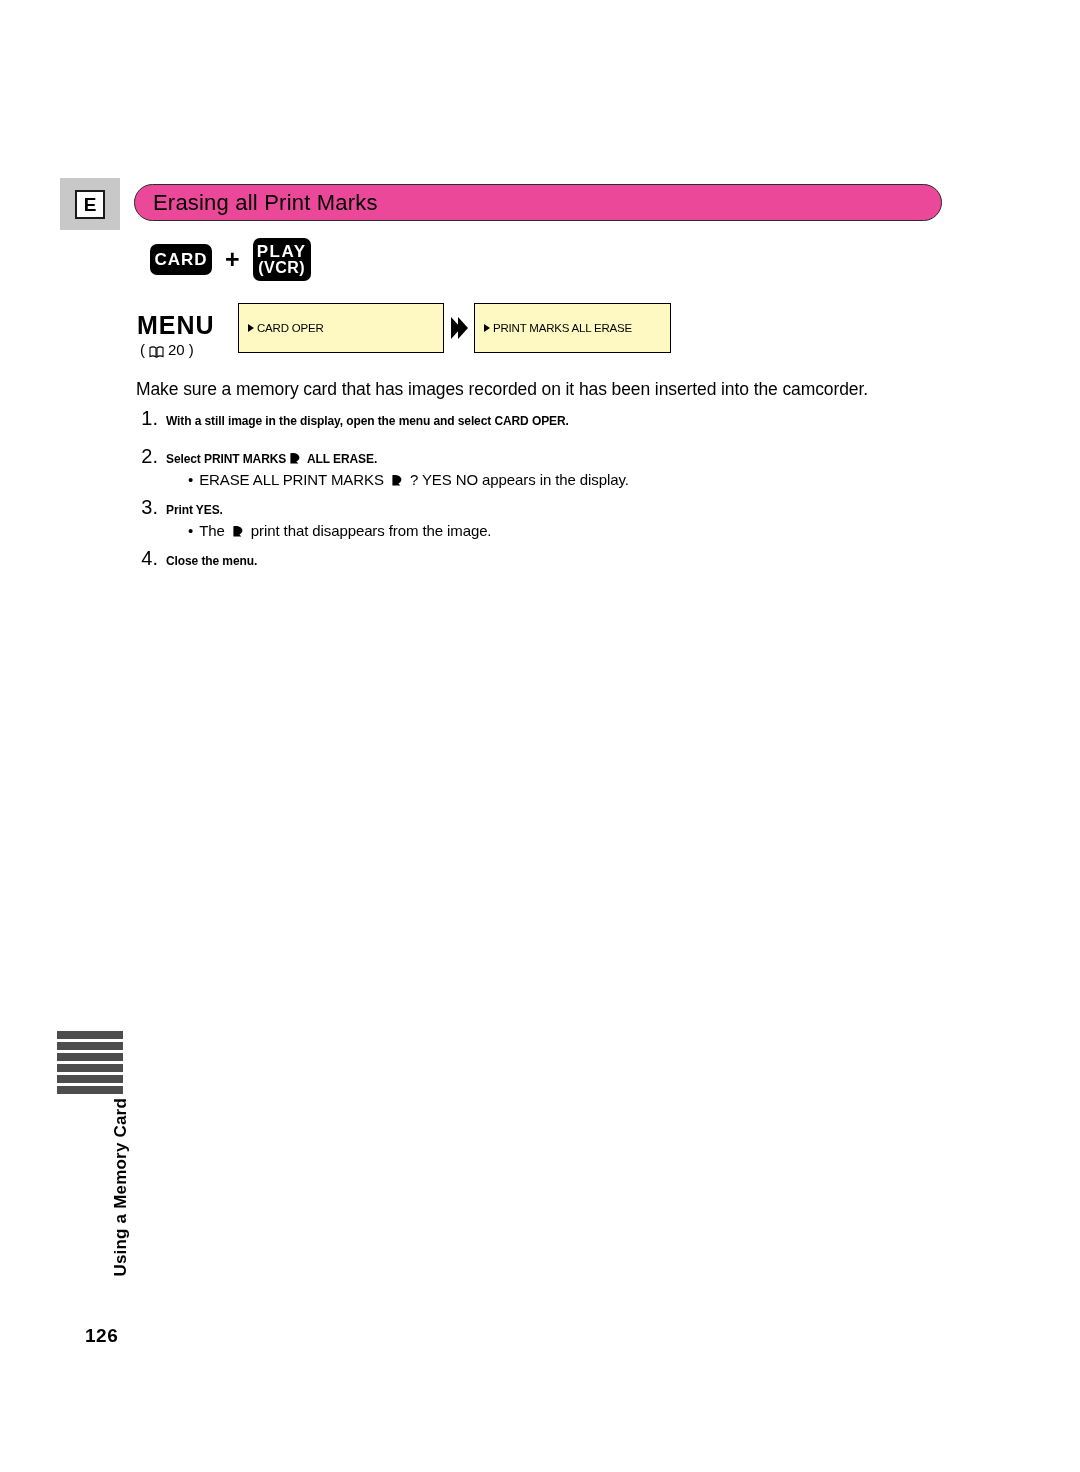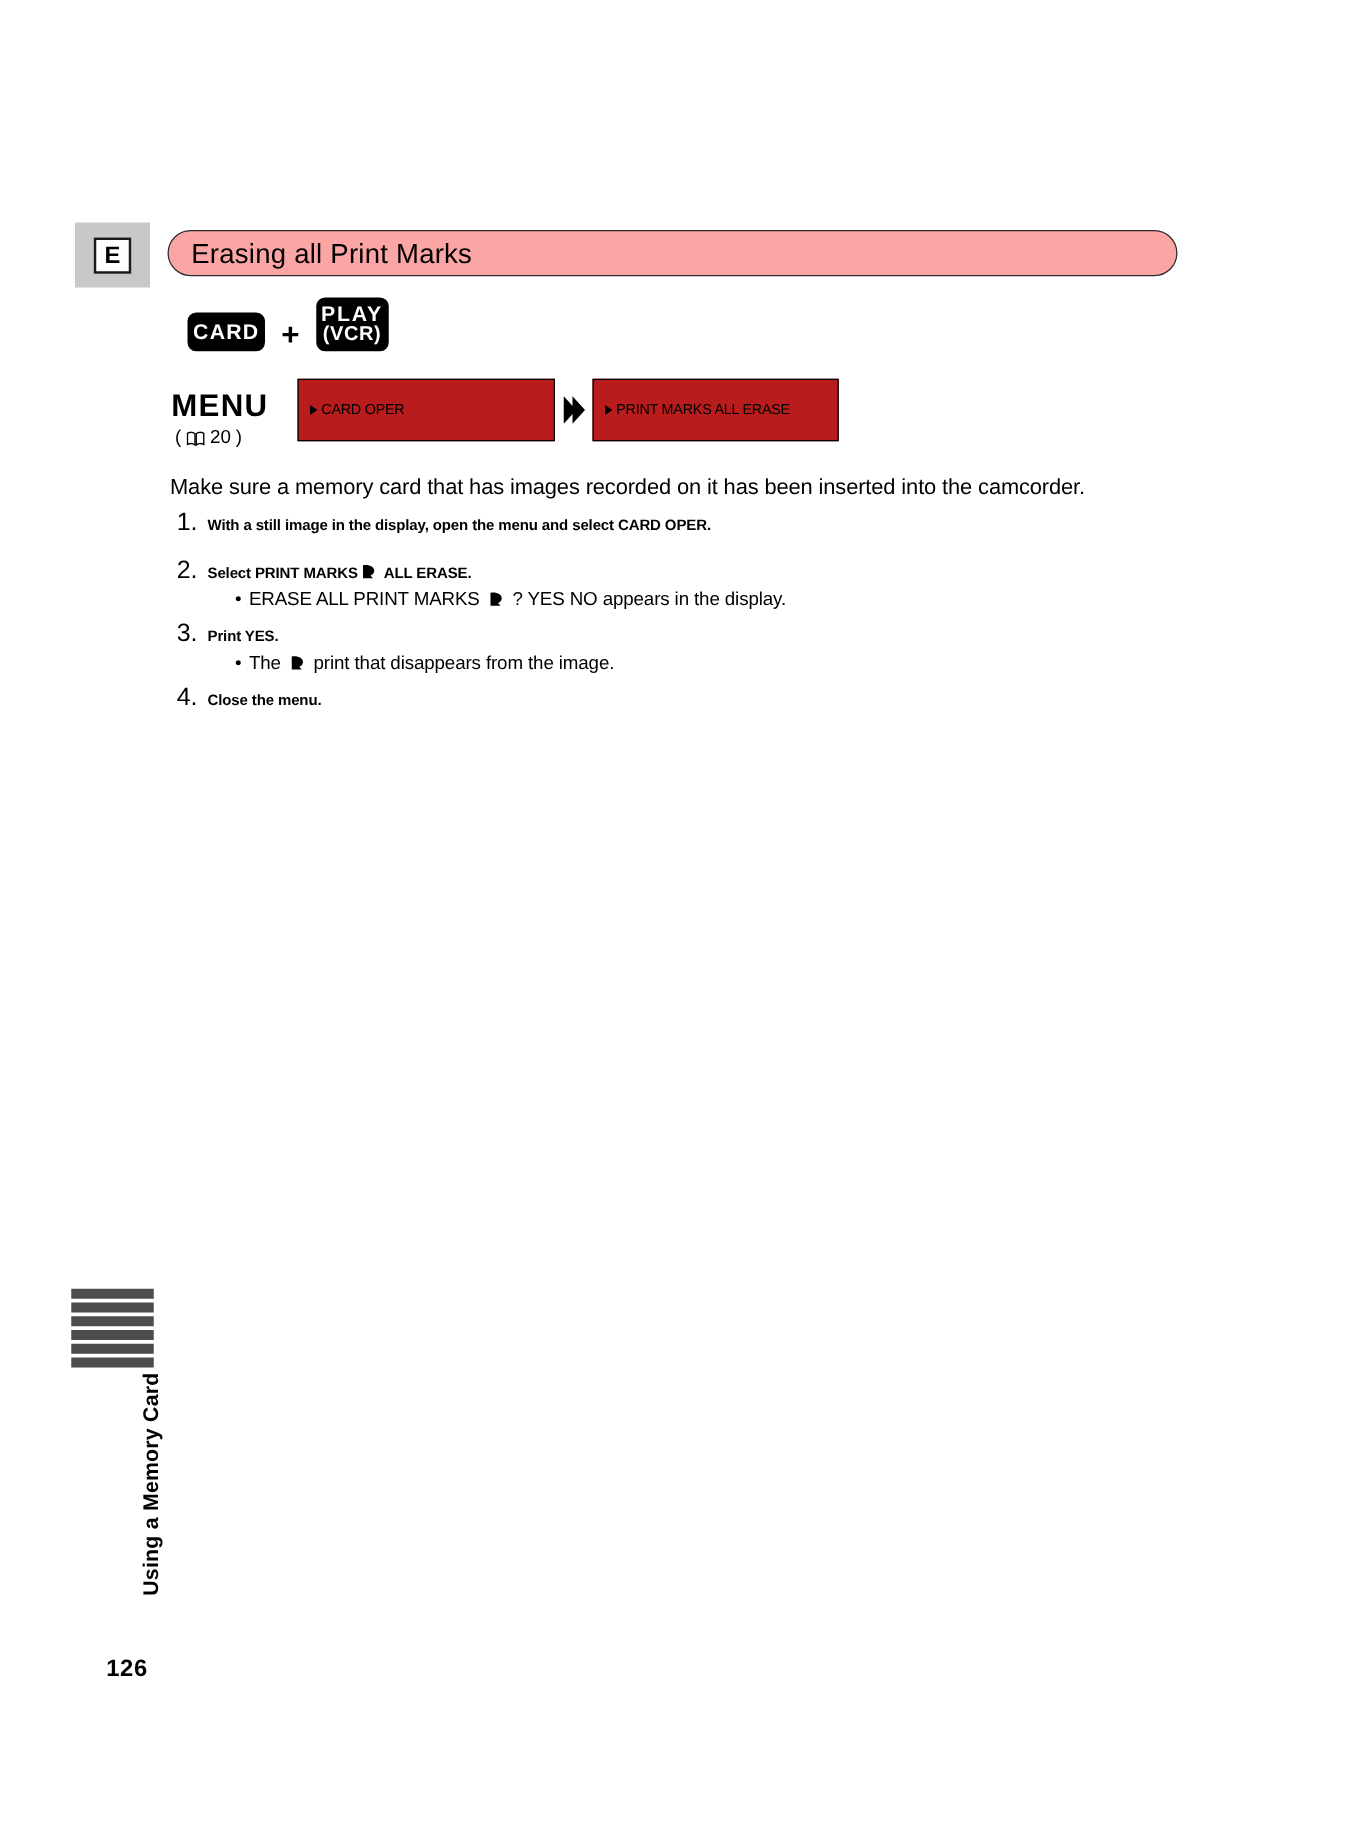--- a/index.html
+++ b/index.html
@@ -42,41 +42,41 @@
     line-height: 1;
   }
 
   
   .title-bar {
     position: absolute;
     left: 134px;
     top: 184px;
     width: 808px;
     height: 37px;
-    background: #fca5a5;
+    background: #ec4899;
     border: 1.5px solid #2b2b2b;
     border-radius: 19px;
     box-sizing: border-box;
     display: flex;
     align-items: center;
   }
   .title-text {
     font-size: 22px;
     padding-left: 18px;
     letter-spacing: 0.2px;
     color: #000;
   }
 
   
   .btn-row {
     position: absolute;
     left: 150px;
     top: 238px;
     display: flex;
-    align-items: flex-end;
+    align-items: center;
   }
   .mode-btn {
     background: #000000;
     color: #ffffff;
     border-radius: 7px;
     font-weight: bold;
     display: flex;
     flex-direction: column;
     align-items: center;
     justify-content: center;
@@ -132,21 +132,21 @@
 
   .menu-boxes {
     position: absolute;
     left: 238px;
     top: 303px;
     display: flex;
     align-items: center;
   }
   .menu-box {
     border: 1.5px solid #000;
-    background: #b91c1c;
+    background: #fef9c3;
     height: 50px;
     box-sizing: border-box;
     display: flex;
     align-items: center;
     padding-left: 9px;
     font-size: 11.5px;
     letter-spacing: -0.2px;
     white-space: nowrap;
   }
   .menu-box.first { width: 206px; }

